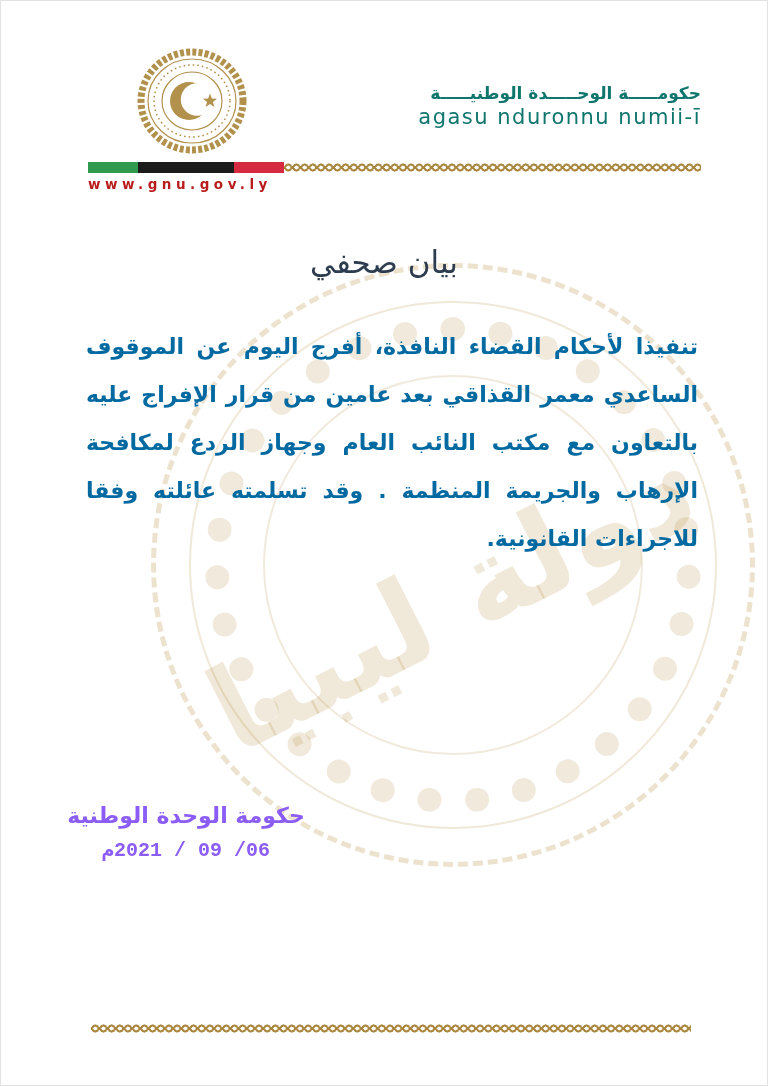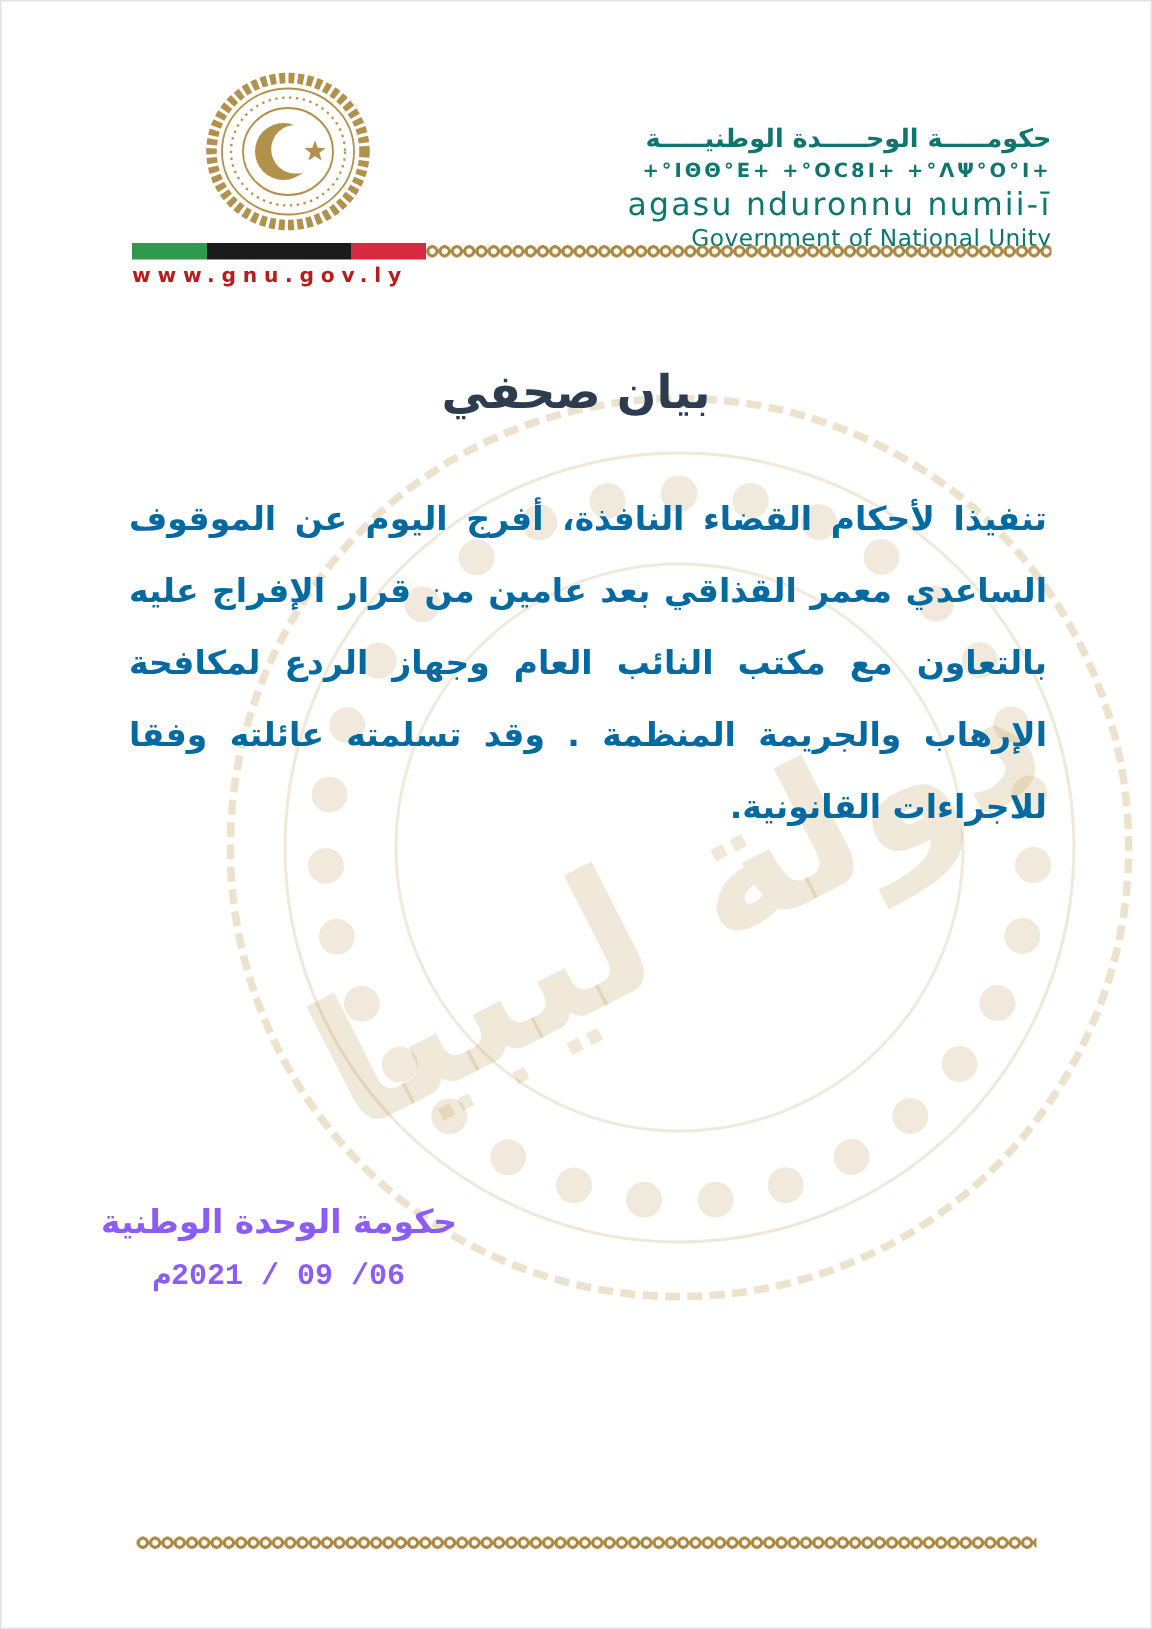--- a/index.html
+++ b/index.html
@@ -52,21 +52,21 @@
 
   .website {
     position:absolute; left:87px; top:175px;
     color:#b91c1c; font-size:13.5px; font-weight:bold; letter-spacing:4.5px;
   }
 
   
   .doc-title {
     position:absolute; left:0; top:243px; width:100%;
     text-align:center; direction:rtl;
-    font-size:31px; font-weight:bold; color:#2d3c4e;
+    font-size:31px; font-weight:normal; color:#2d3c4e;
   }
   .doc-body {
     position:absolute; left:85px; top:322px; width:612px;
     direction:rtl; color:#0369a1;
     font-size:22px; font-weight:bold; line-height:48px;
     text-align:justify; text-align-last:right;
   }
   .doc-body p + p { margin-top:18px; }
 
   .signature {
@@ -92,23 +92,21 @@
     <ellipse cx="58" cy="56" rx="44" ry="42" fill="none" stroke="#b2914d" stroke-width="1.2"></ellipse>
     <ellipse cx="58" cy="56" rx="38" ry="36" fill="none" stroke="#b2914d" stroke-width="1.5" stroke-dasharray="1.6 3"></ellipse>
     <ellipse cx="58" cy="56" rx="30" ry="29" fill="none" stroke="#b2914d" stroke-width="1.2"></ellipse>
     <circle cx="55" cy="56" r="19" fill="#b2914d"></circle>
     <circle cx="63" cy="54.5" r="16.2" fill="#ffffff"></circle>
     <polygon fill="#b2914d" points="76,48.5 77.82,53.49 83.13,53.68 78.95,56.96 80.41,62.07 76,59.1 71.59,62.07 73.05,56.96 68.87,53.68 74.18,53.49"></polygon>
   </svg>
 
   <div class="brand">
     <div class="ar">حكومـــــة الوحـــــدة الوطنيـــــة</div>
-    <div class="tif">+°IΘΘ°Ε+ +°OC8I+ +°ΛΨ°O°I+</div>
     <div class="lat">agasu nduronnu numii-ī</div>
-    <div class="en">Government of National Unity</div>
   </div>
 
   <div class="flag">
     <div class="g"></div>
     <div class="b"></div>
     <div class="r"></div>
   </div>
   <div class="chain chain-top"></div>
 
   <div class="website">www.gnu.gov.ly</div>

